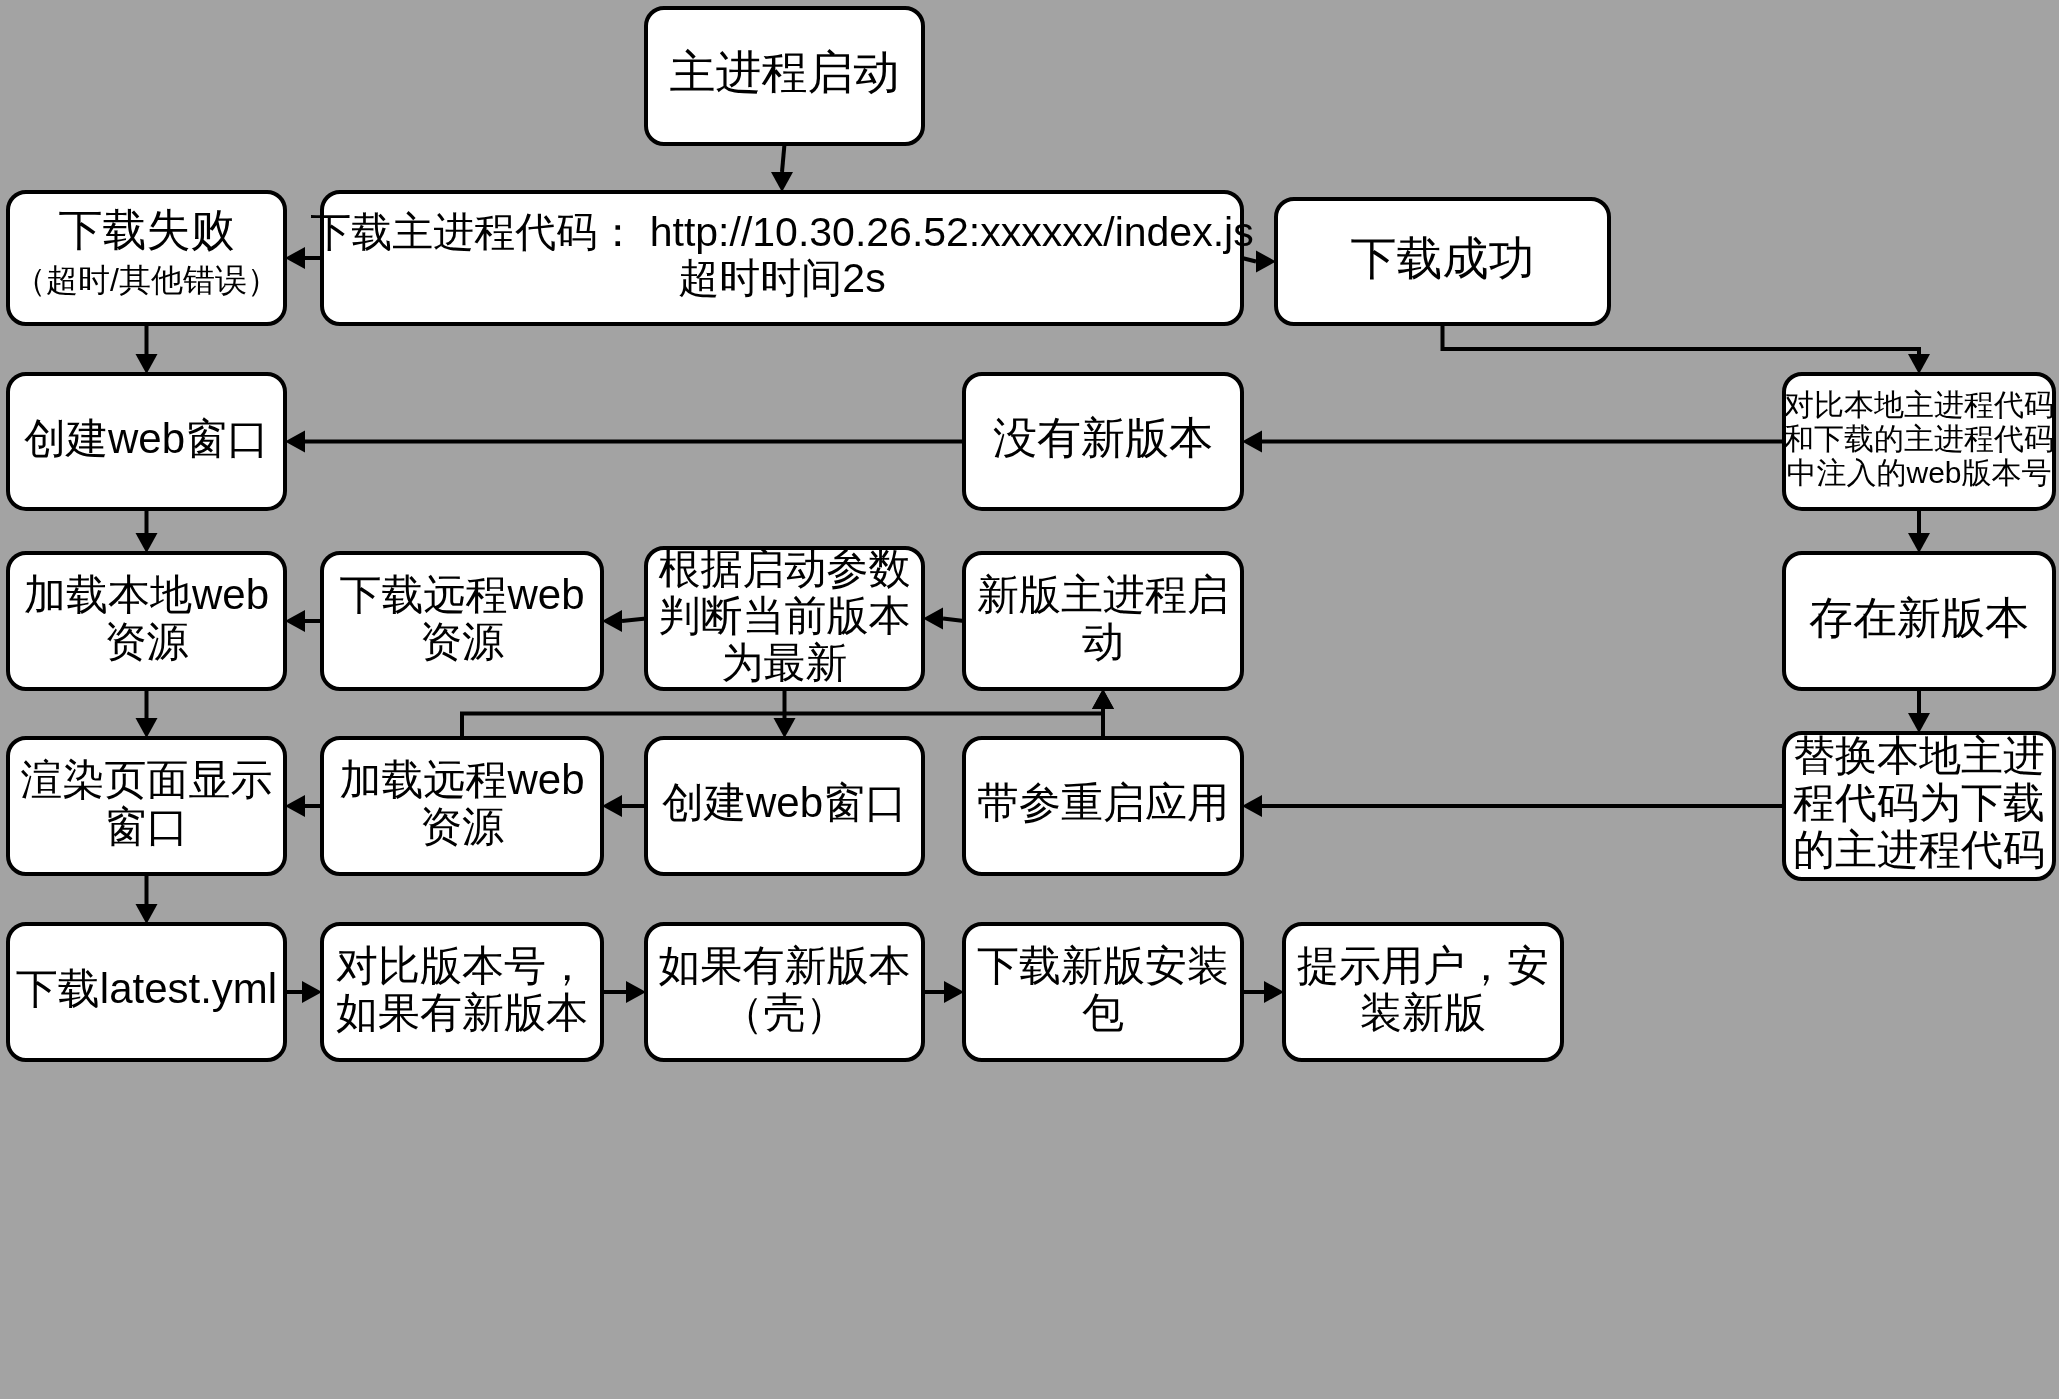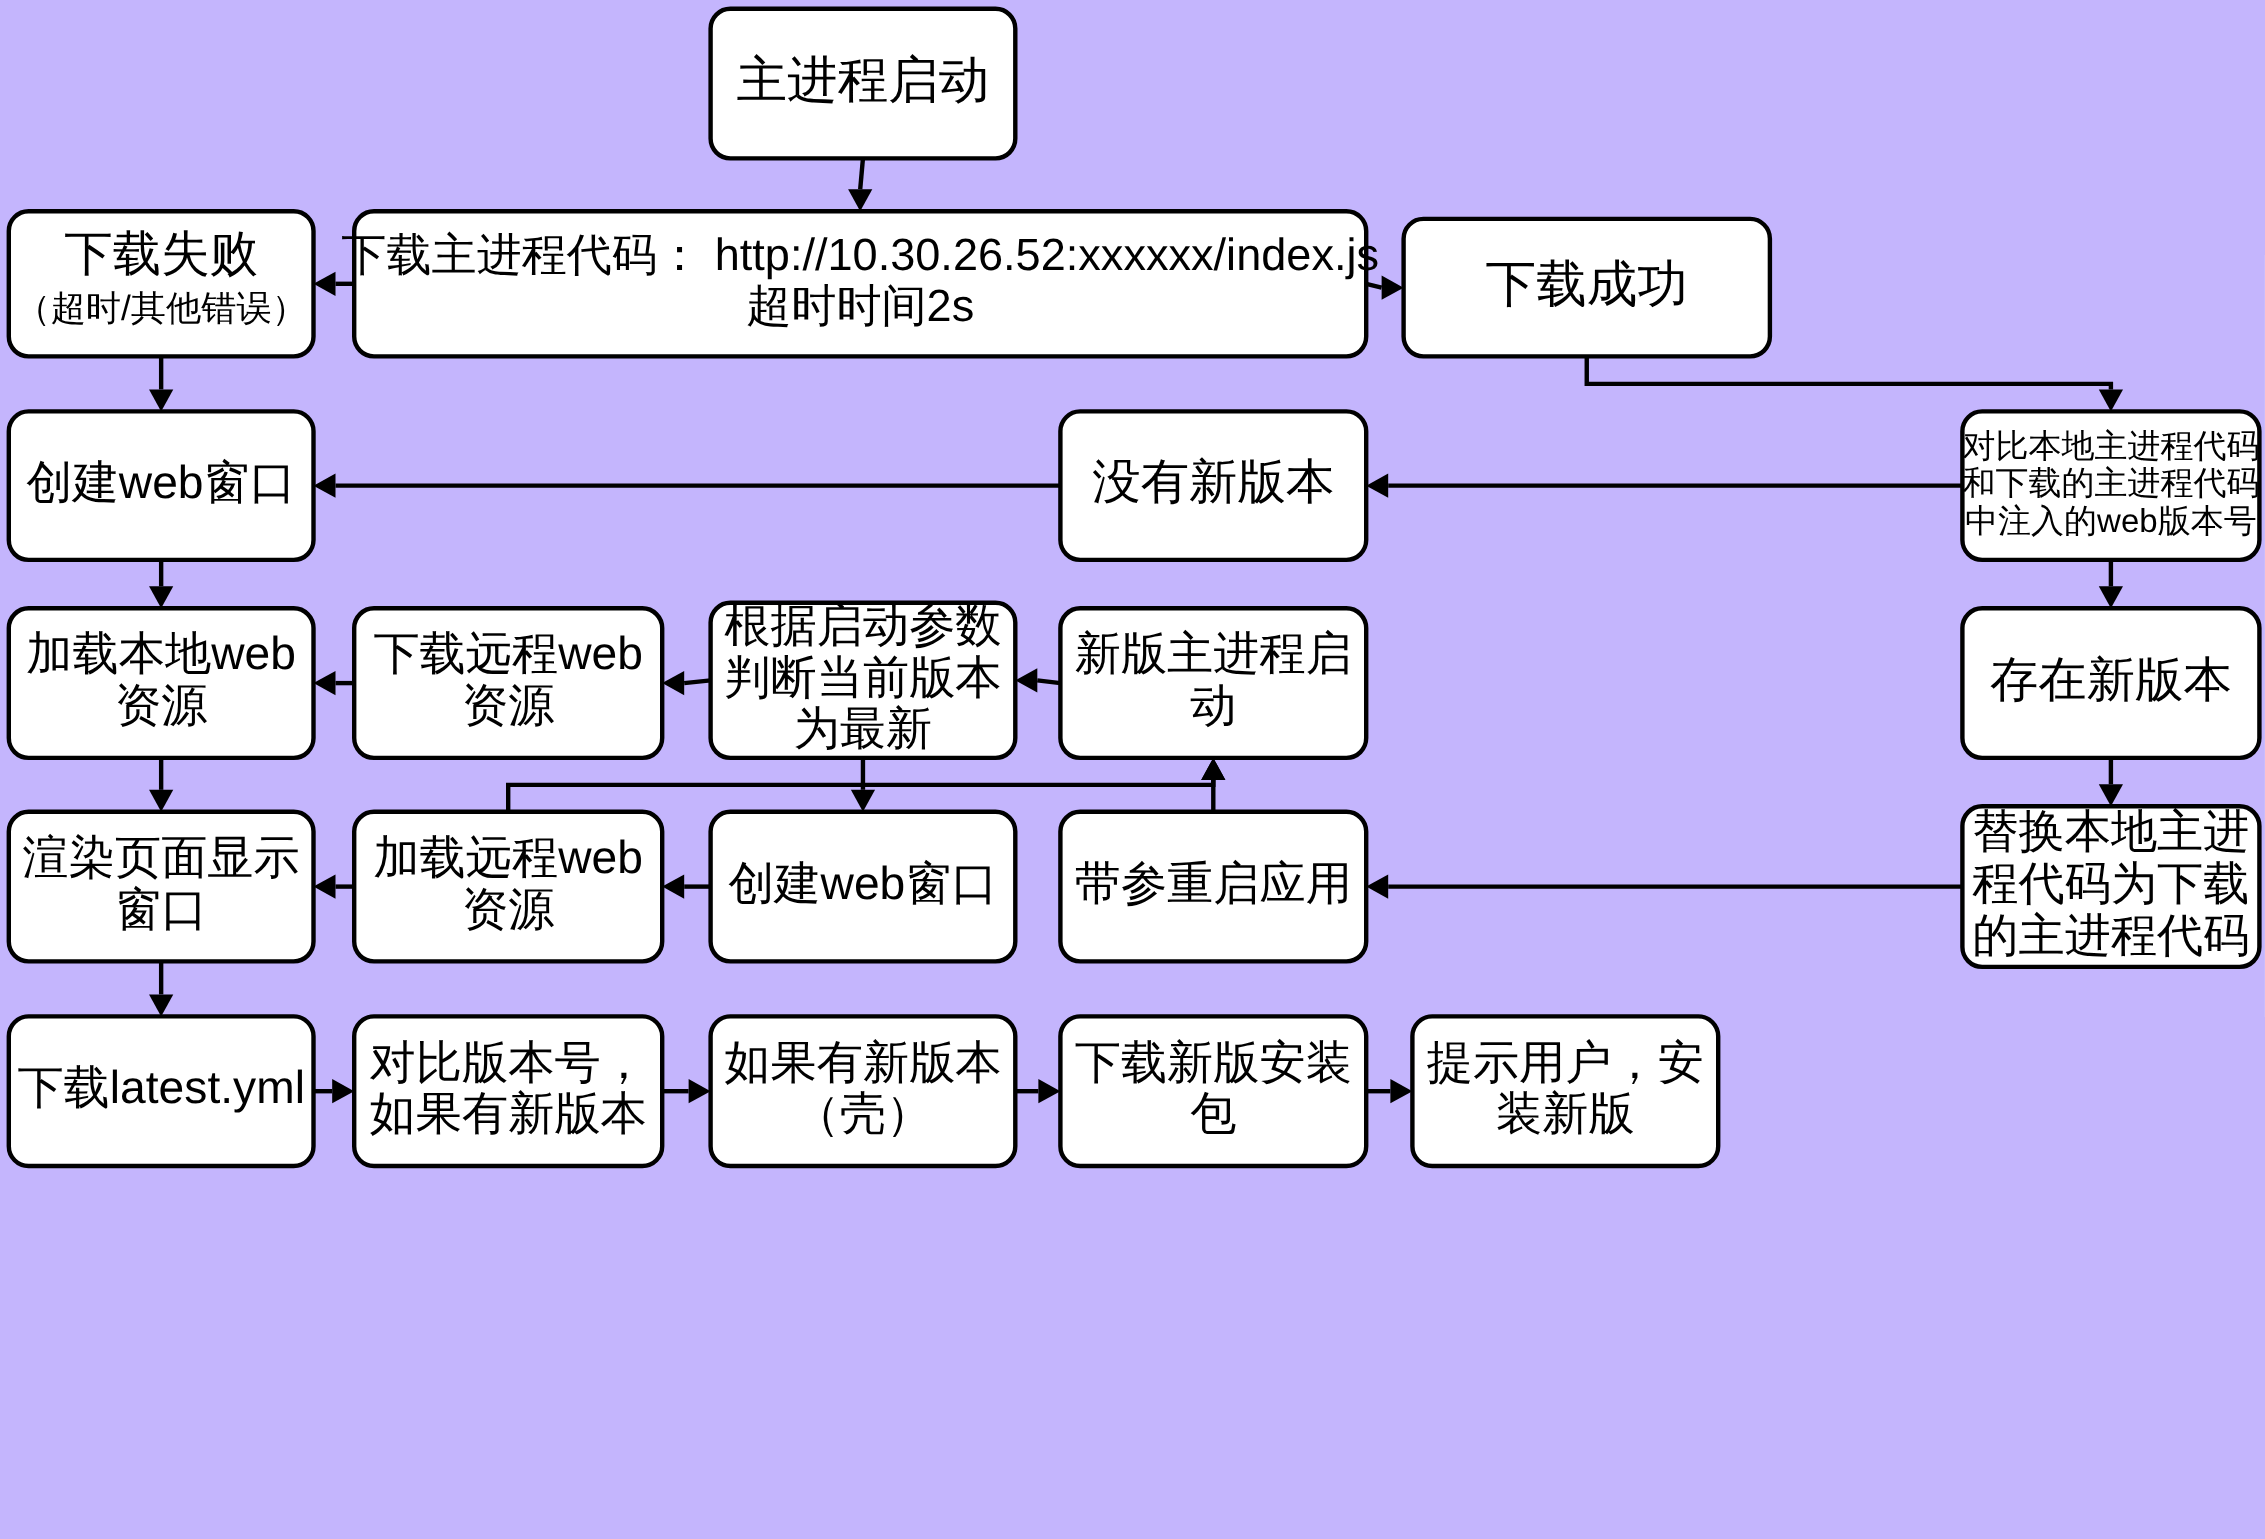--- a/index.html
+++ b/index.html
@@ -4,21 +4,21 @@
 <style>
   html, body {
     margin: 0;
     padding: 0;
     background: #ffffff;
   }
   #flow-root {
     position: relative;
     width: 2059px;
     height: 1399px;
-    background: #c4b5fd;
+    background: #a3a3a3;
     font-family: "Liberation Sans", "DejaVu Sans", sans-serif;
   }
   svg#flow-svg {
     position: absolute;
     top: 0;
     left: 0;
     width: 2059px;
     height: 1399px;
     display: block;
   }

